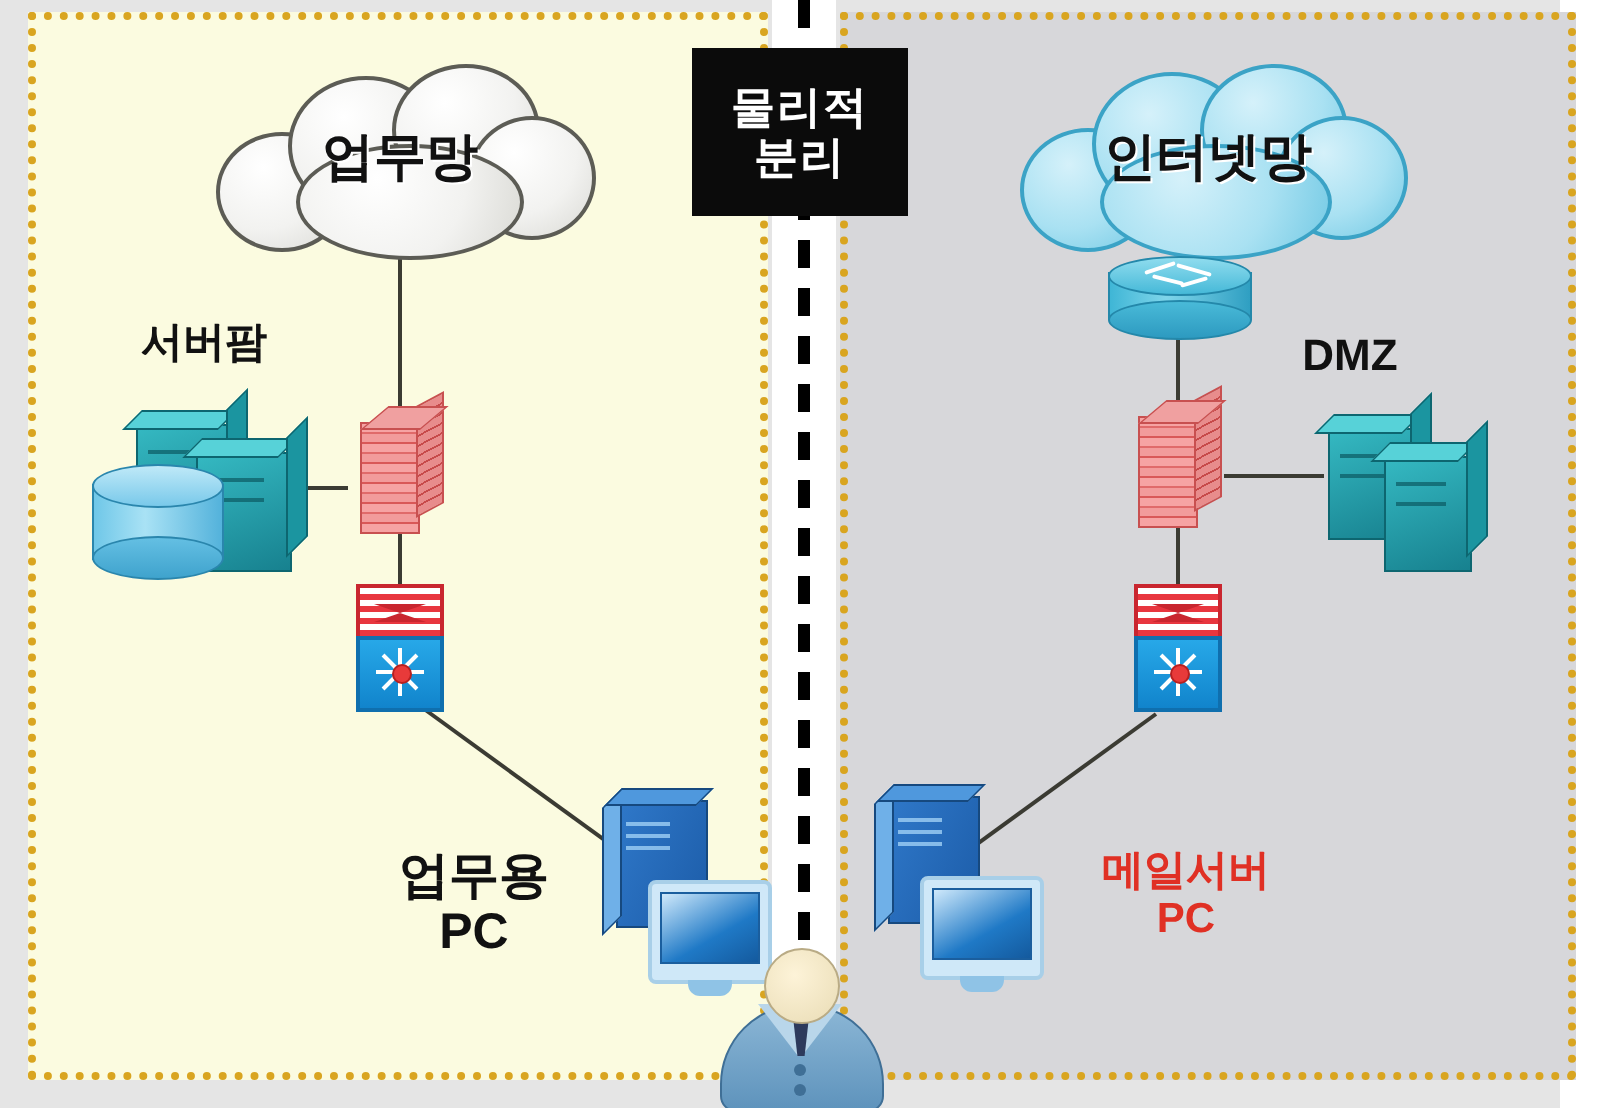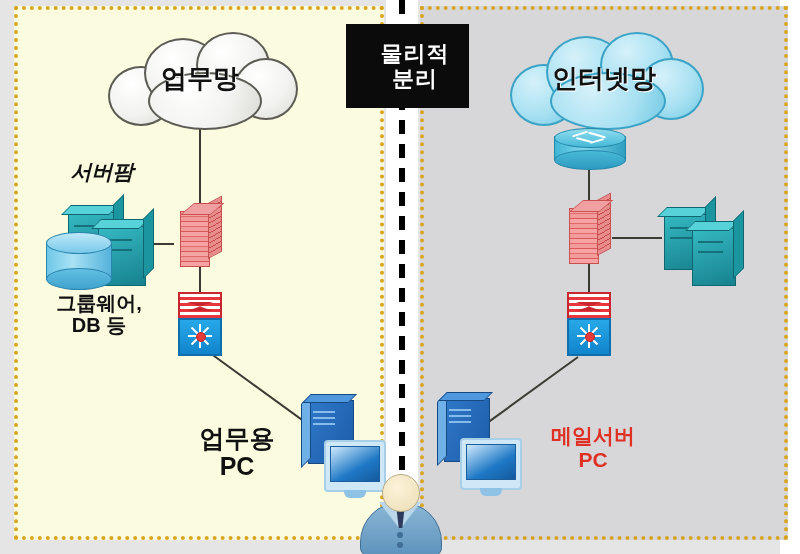--- a/index.html
+++ b/index.html
@@ -14,21 +14,21 @@
   #panel-right{left:420px;width:368px;background:#d7d7da;}
 
   
   #divider-line{position:absolute;left:399px;top:0;width:6px;height:554px;
       background-image:linear-gradient(#000 0 14px,transparent 14px 24px);
       background-size:6px 24px;}
   #divider-gap{position:absolute;left:386px;top:0;width:32px;height:554px;
       background:#ffffff;}
   #sep-box{position:absolute;left:346px;top:24px;width:108px;height:84px;
       background:#0b0b0b;display:flex;flex-direction:column;align-items:center;
-      justify-content:center;line-height:1.15;z-index:6;padding-left:15px;}
+      justify-content:center;line-height:1.15;z-index:6;}
   #sep-box span{color:#fff;font-size:22px;font-weight:bold;letter-spacing:1px;}
 
   
   .node{position:absolute;}
   .lbl{position:absolute;color:#111;font-weight:bold;text-align:center;
        line-height:1.12;white-space:pre-line;}
   .lbl.red{color:#e03024;}
 
   
   .line{position:absolute;background:#3b3b33;}
@@ -156,21 +156,21 @@
 
   <div class="cloud cloud-white node" style="left:100px;top:32px;width:200px;height:96px;">
     <div class="puff" style="left:8px;top:34px;width:62px;height:56px;"></div>
     <div class="puff" style="left:44px;top:6px;width:74px;height:66px;"></div>
     <div class="puff" style="left:96px;top:0px;width:70px;height:62px;"></div>
     <div class="puff" style="left:134px;top:26px;width:60px;height:58px;"></div>
     <div class="puff" style="left:48px;top:40px;width:110px;height:54px;"></div>
     <div class="txt">업무망</div>
   </div>
 
-  <div class="lbl" style="left:42px;top:160px;width:120px;font-size:21px;font-style:italic;">서버팜</div>
+  <div class="lbl" style="left:42px;top:160px;width:120px;font-size:21px;">서버팜</div>
 
   <div class="srv node" style="left:54px;top:196px;width:110px;height:90px;">
     <div class="bx" style="left:14px;top:16px;width:46px;height:56px;">
       <div class="cap"></div>
         <div class="sd"></div>
       <div class="ln" style="top:12px;"></div>
         <div class="ln" style="top:22px;"></div>
     </div>
     <div class="bx" style="left:44px;top:30px;width:46px;height:58px;">
       <div class="cap"></div>
@@ -178,22 +178,20 @@
       <div class="ln" style="top:12px;"></div>
         <div class="ln" style="top:22px;"></div>
     </div>
     <div class="db" style="left:-8px;top:36px;">
       <div class="body"></div>
         <div class="bot"></div>
         <div class="top"></div>
     </div>
   </div>
 
-  <div class="lbl" style="left:24px;top:292px;width:150px;font-size:20px;">그룹웨어,
-DB 등</div>
 
   <div class="fw" style="left:180px;top:203px;">
     <div class="front"></div>
       <div class="side"></div>
       <div class="top"></div>
   </div>
 
   <div class="sw" style="left:178px;top:292px;">
     <div class="up"></div>
     <div class="dn">
@@ -248,20 +246,21 @@
       <i style="left:20px;top:9px;width:14px;transform:rotate(-16deg);"></i>
     </div>
   </div>
 
   <div class="fw" style="left:569px;top:200px;">
     <div class="front"></div>
       <div class="side"></div>
       <div class="top"></div>
   </div>
 
+  <div class="lbl" style="left:620px;top:166px;width:110px;font-size:22px;">DMZ</div>
 
   <div class="srv node" style="left:654px;top:206px;width:100px;height:86px;">
     <div class="bx" style="left:10px;top:8px;width:42px;height:54px;">
       <div class="cap"></div>
         <div class="sd"></div>
       <div class="ln" style="top:12px;"></div>
         <div class="ln" style="top:22px;"></div>
     </div>
     <div class="bx" style="left:38px;top:22px;width:42px;height:56px;">
       <div class="cap"></div>

